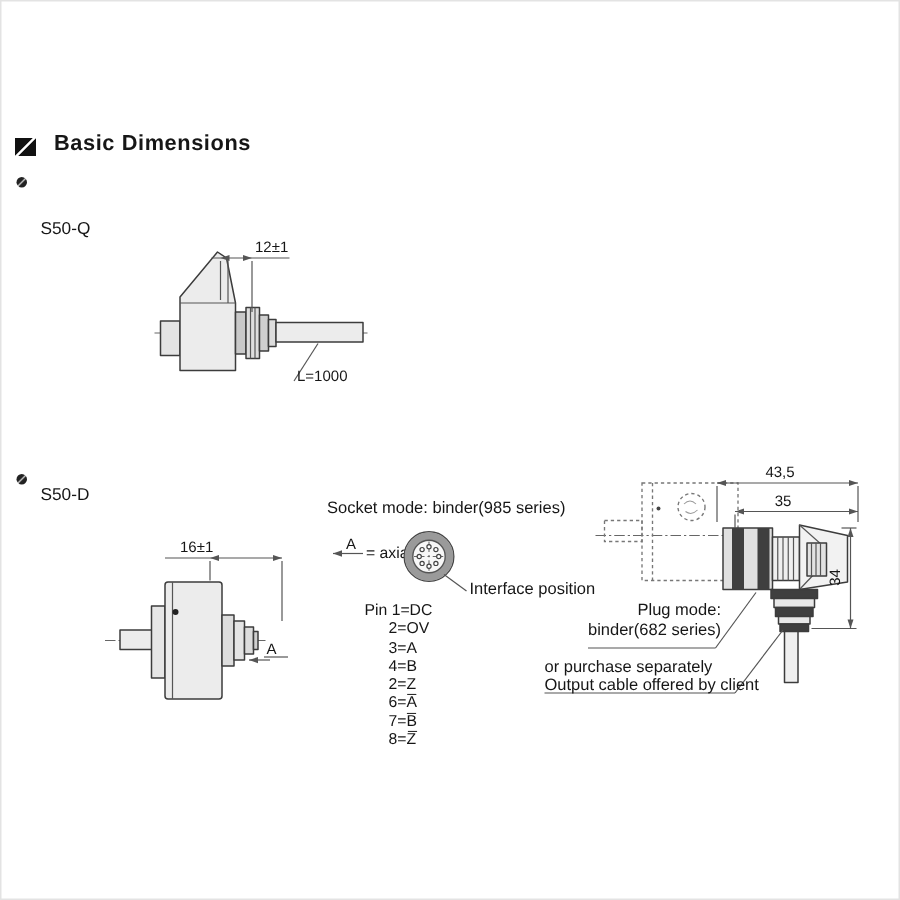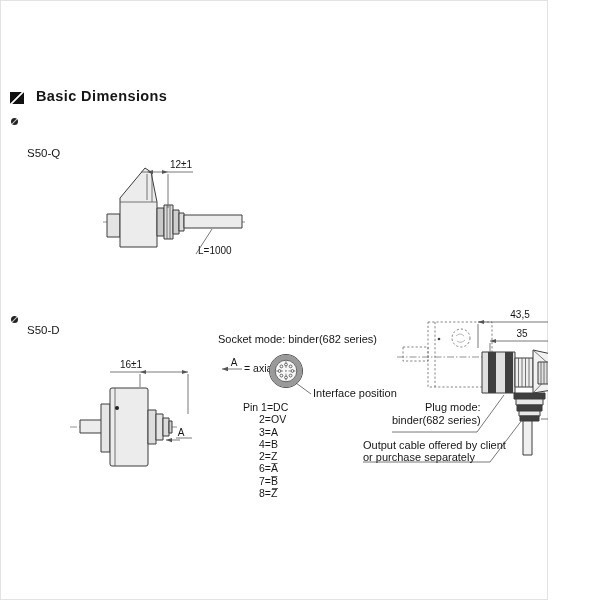--- a/index.html
+++ b/index.html
@@ -1,17 +1,17 @@
 <!DOCTYPE html>
 <html><head>
 <meta charset="utf-8">
 <style>
   html,body{margin:0;padding:0;background:#fff;}
   .canvas{
-    position:relative;width:548px;height:600px;background:#ffffff;
+    position:relative;width:600px;height:600px;background:#ffffff;
     font-family:"Liberation Sans","DejaVu Sans",sans-serif;color:#111;
     box-shadow:inset 0 0 0 1px #e3e3e3;overflow:hidden;
   }
   .abs{position:absolute;}
   .hdr-icon{width:14px;height:12px;background:linear-gradient(135deg,#111 44%,#fff 47%,#fff 53%,#111 56%);}
   .hdr-title{font-size:14.5px;font-weight:bold;letter-spacing:.4px;color:#161616;}
   .bullet{width:7px;height:7px;border-radius:50%;background:linear-gradient(135deg,#222 40%,#bbb 50%,#222 60%);}
   .sec-label{font-size:11.5px;color:#161616;}
   .note{font-size:11px;line-height:13px;color:#161616;}
   .pins{font-size:10.5px;line-height:12.3px;color:#161616;}
@@ -101,21 +101,21 @@
       <text class="dimtxt" x="62" y="16">16±1</text>
     </g>
     <g>
       <line class="thin" x1="118" y1="86" x2="134" y2="86"></line>
       <line class="thin" x1="108" y1="88" x2="122" y2="88"></line>
       <polygon class="arr" points="108,88 114,86 114,90.2"></polygon>
       <text class="dimtxt" x="123" y="84" text-anchor="middle">A</text>
     </g>
   </svg>
 
-  <div class="abs note" style="left:218px;top:333px;">Socket mode: binder(682 series)</div>
+  <div class="abs note" style="left:218px;top:333px;">Socket mode: binder(985 series)</div>
 
   <svg class="abs" style="left:215px;top:350px;" width="115" height="50" viewBox="0 0 115 50">
     <g>
       <line class="thin" x1="7" y1="19" x2="27" y2="19"></line>
       <polygon class="arr" points="7,19 13,16.8 13,21.2"></polygon>
       <text class="dimtxt" x="19" y="16" text-anchor="middle">A</text>
       <text x="29" y="22" style="font-size:10.5px">= axial</text>
     </g>
     <g>
       <circle cx="71" cy="21" r="16.5" fill="#ffffff" stroke="#444" stroke-width="1"></circle>
@@ -218,17 +218,17 @@
       <line class="thin" x1="135" y1="164" x2="167" y2="122"></line>
     </g>
   </svg>
 
   <div class="abs note" style="left:392px;top:401px;text-align:right;">
     <div>Plug mode:</div>
     <div>binder(682 series)</div>
   </div>
 
   <div class="abs note" style="left:363px;top:440px;line-height:11.5px;">
+    <div>or purchase separately</div>
     <div>Output cable offered by client</div>
-    <div>or purchase separately</div>
   </div>
 
 </div>
 
 </body></html>

